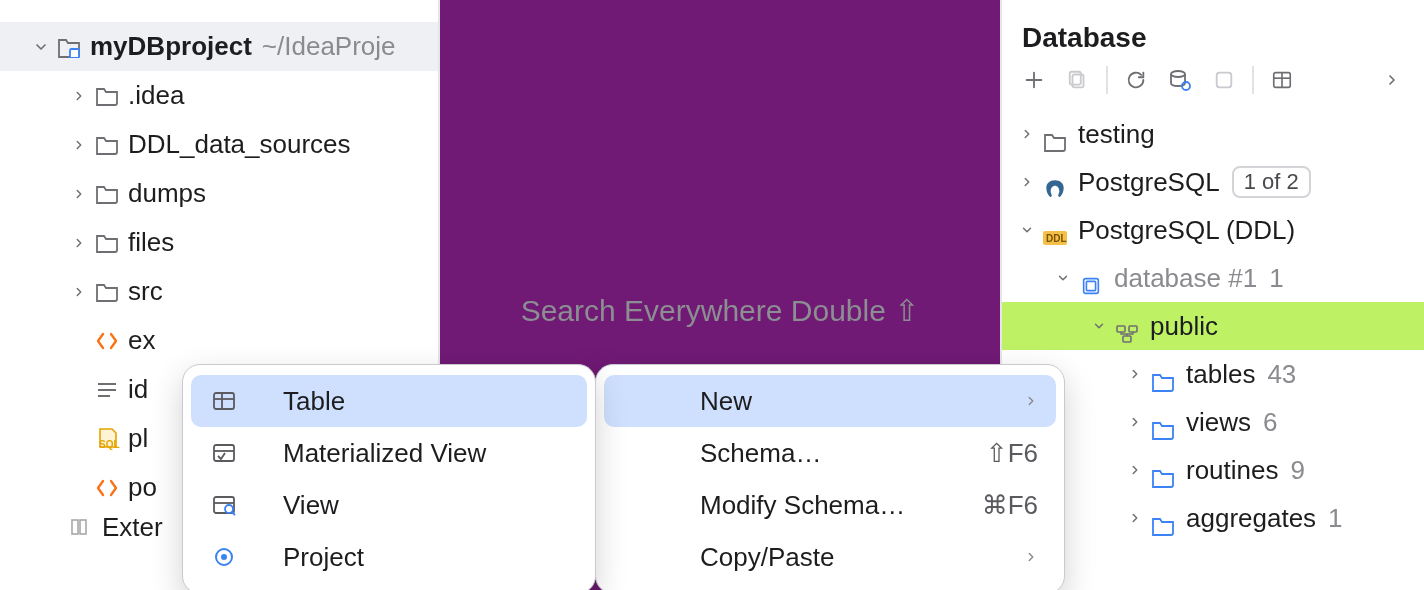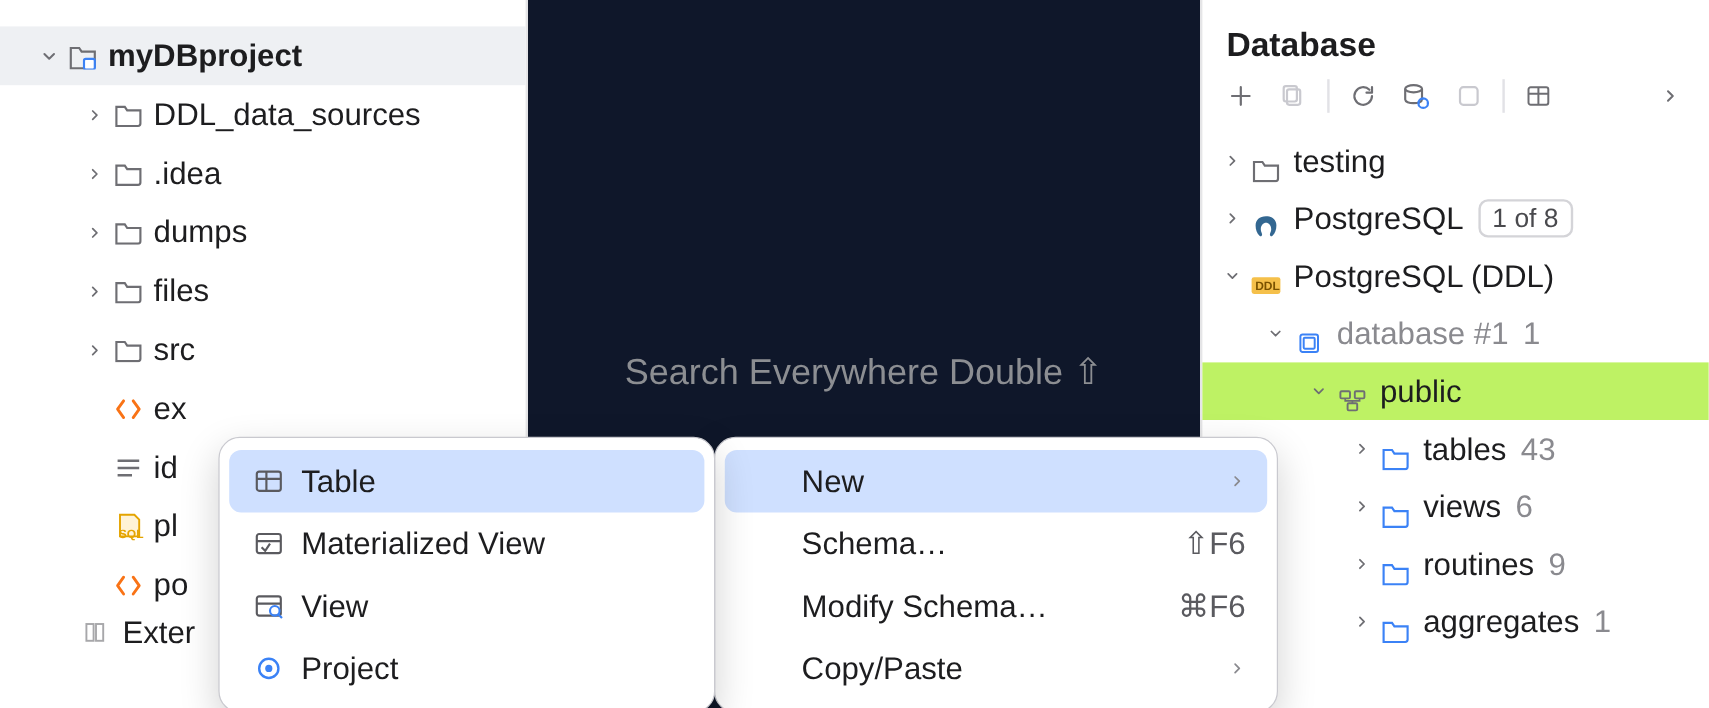--- a/index.html
+++ b/index.html
@@ -41,21 +41,21 @@
   .tree-row .indent { display:inline-block; }
   .tree-row .chev { width: 26px; display:inline-flex; justify-content:center; color:#6e6e73; }
   .tree-row .node-icon { width: 30px; display:inline-flex; justify-content:center; align-items:center; }
   .tree-row .label { margin-left: 6px; }
   .tree-row .label.bold { font-weight: 600; }
   .tree-row .path { color: #8a8a8f; margin-left: 10px; }
   
   .editor-area {
     position: absolute;
     left: 440px; top: 0; right: 424px; bottom: 0;
-    background: #0f172a;
+    background: #701a75;
   }
   .editor-hint {
     position: absolute;
     left: 50%; top: 310px;
     transform: translate(-50%, -50%);
     color: #8c8e92;
     font-size: 30px;
     white-space: nowrap;
   }
   
@@ -116,21 +116,21 @@
   .ctx-item {
     display: flex;
     align-items: center;
     height: 52px;
     border-radius: 10px;
     padding: 0 18px;
     gap: 12px;
   }
   .ctx-item.selected { background: #cfe0ff; }
   .ctx-item .mi-icon { width: 30px; display:inline-flex; align-items:center; justify-content:center; color:#5a5a5f; }
-  .ctx-item .mi-label { flex: 1; }
+  .ctx-item .mi-label { flex: 1; margin-left: 32px; }
   .ctx-item .mi-shortcut { color:#5a5a5f; }
   .ctx-item .mi-sub { color:#8a8a8f; }
   
   svg { display:block; }
 </style>
 </head>
 <body>
 
 <div class="project-panel">
   <div class="tree">
@@ -140,50 +140,51 @@
             <path d="M6 9l6 6 6-6" stroke="#6e6e73" stroke-width="2.5" stroke-linecap="round" stroke-linejoin="round"></path>
           </svg>
       </span>
       <span class="node-icon">
         <svg width="24" height="22" viewBox="0 0 24 22" fill="none">
             <path d="M2 4h7l2 3h11v12a2 2 0 0 1-2 2H2V4z" stroke="#6e6e73" stroke-width="1.8"></path>
             <rect x="13" y="13" width="9" height="9" rx="1.5" stroke="#3b82f6" stroke-width="1.8" fill="#fff"></rect>
           </svg>
       </span>
       <span class="label bold">myDBproject</span>
-    </div>
-
-    <div class="tree-row">
-      <span class="indent" style="width:38px"></span>
-      <span class="chev">
-          <svg width="14" height="14" viewBox="0 0 24 24" fill="none">
-            <path d="M9 6l6 6-6 6" stroke="#6e6e73" stroke-width="2.5" stroke-linecap="round" stroke-linejoin="round"></path>
-          </svg>
-        </span>
-      <span class="node-icon">
-          <svg width="24" height="20" viewBox="0 0 24 20" fill="none">
-            <path d="M2 3h7l2 3h11v11a2 2 0 0 1-2 2H2V3z" stroke="#6e6e73" stroke-width="1.8"></path>
-          </svg>
-        </span>
-      <span class="label">DDL_data_sources</span>
+      <span class="path">~/IdeaProje</span>
     </div>
 
     <div class="tree-row">
       <span class="indent" style="width:38px"></span>
       <span class="chev">
         <svg width="14" height="14" viewBox="0 0 24 24" fill="none">
             <path d="M9 6l6 6-6 6" stroke="#6e6e73" stroke-width="2.5" stroke-linecap="round" stroke-linejoin="round"></path>
           </svg>
       </span>
       <span class="node-icon">
         <svg width="24" height="20" viewBox="0 0 24 20" fill="none">
             <path d="M2 3h7l2 3h11v11a2 2 0 0 1-2 2H2V3z" stroke="#6e6e73" stroke-width="1.8"></path>
           </svg>
       </span>
       <span class="label">.idea</span>
+    </div>
+
+    <div class="tree-row">
+      <span class="indent" style="width:38px"></span>
+      <span class="chev">
+          <svg width="14" height="14" viewBox="0 0 24 24" fill="none">
+            <path d="M9 6l6 6-6 6" stroke="#6e6e73" stroke-width="2.5" stroke-linecap="round" stroke-linejoin="round"></path>
+          </svg>
+        </span>
+      <span class="node-icon">
+          <svg width="24" height="20" viewBox="0 0 24 20" fill="none">
+            <path d="M2 3h7l2 3h11v11a2 2 0 0 1-2 2H2V3z" stroke="#6e6e73" stroke-width="1.8"></path>
+          </svg>
+        </span>
+      <span class="label">DDL_data_sources</span>
     </div>
 
     <div class="tree-row">
       <span class="indent" style="width:38px"></span>
       <span class="chev">
           <svg width="14" height="14" viewBox="0 0 24 24" fill="none">
             <path d="M9 6l6 6-6 6" stroke="#6e6e73" stroke-width="2.5" stroke-linecap="round" stroke-linejoin="round"></path>
           </svg>
         </span>
       <span class="node-icon">
@@ -361,21 +362,21 @@
           <svg width="14" height="14" viewBox="0 0 24 24" fill="none">
             <path d="M9 6l6 6-6 6" stroke="#6e6e73" stroke-width="2.5" stroke-linecap="round" stroke-linejoin="round"></path>
           </svg>
         </span>
       <span class="node-icon">
           <svg width="26" height="26" viewBox="0 0 24 24" fill="#336791">
             <path d="M12 3c5 0 8 3 8 7 0 3-1 6-3 8-1 1-2 0-2-1 0-1 1-2 1-4 0-3-2-5-4-5s-4 2-4 5c0 2 1 3 1 4 0 1-1 2-2 1-2-2-3-5-3-8 0-4 3-7 8-7z"></path>
           </svg>
         </span>
       <span class="label">PostgreSQL</span>
-      <span class="badge">1 of 8</span>
+      <span class="badge">1 of 2</span>
     </div>
 
     <div class="db-tree-row">
       <span style="width:12px"></span>
       <span class="chev">
           <svg width="14" height="14" viewBox="0 0 24 24" fill="none">
             <path d="M6 9l6 6 6-6" stroke="#6e6e73" stroke-width="2.5" stroke-linecap="round" stroke-linejoin="round"></path>
           </svg>
         </span>
       <span class="node-icon">

